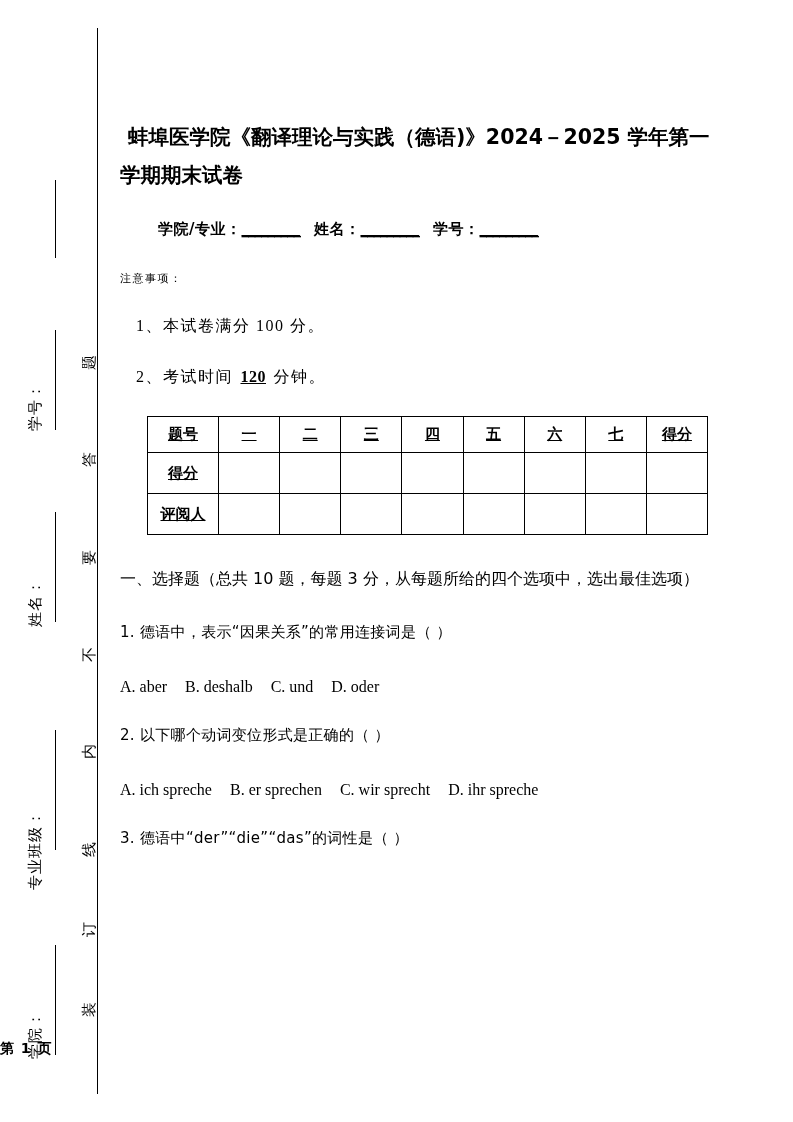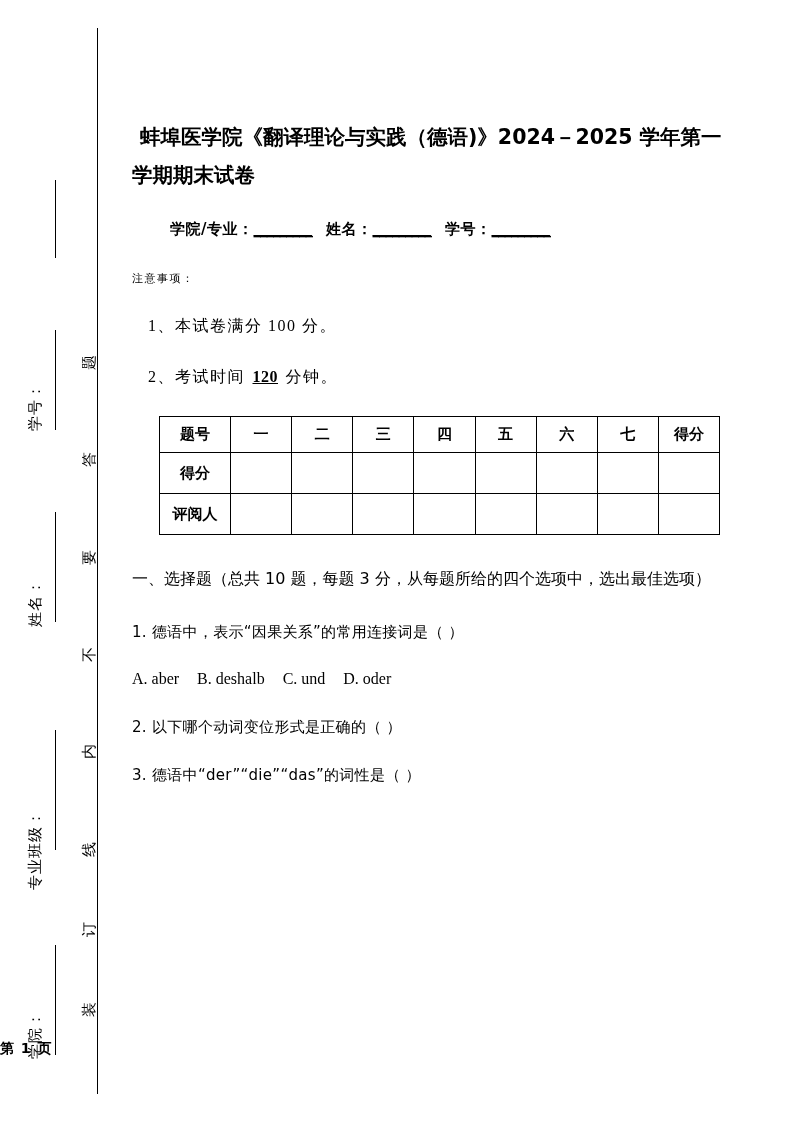--- a/index.html
+++ b/index.html
@@ -59,21 +59,21 @@
     font-size: 15px;
     transform-origin: 50% 50%;
     transform: rotate(-90deg);
     color: #000;
     font-family: "Liberation Serif", "DejaVu Serif", serif;
   }
 
   
   #page-body {
     position: absolute;
-    left: 132px;
+    left: 120px;
     top: 0;
     width: 610px;
     height: 1122px;
   }
 
   #exam-title {
     margin: 0;
     padding: 118px 0 0 0;
     width: 592px;
     font-family: "DejaVu Sans", "Liberation Sans", sans-serif;
@@ -116,20 +116,21 @@
     letter-spacing: 0.5px;
     font-weight: bold;
   }
 
   
   #score-table {
     margin: 28px 0 0 27px;
     border-collapse: collapse;
     table-layout: fixed;
     width: 561px;
+    text-decoration: underline;
   }
   #score-table td {
     border: 1.4px solid #000;
     text-align: center;
     vertical-align: middle;
     font-family: "DejaVu Sans", "Liberation Sans", sans-serif;
     font-weight: bold;
     font-size: 15px;
     height: 35px;
     padding: 0;
@@ -148,21 +149,21 @@
     text-justify: inter-ideograph;
   }
   .q-stem {
     margin: 24px 0 0 0;
     font-family: "DejaVu Sans", "Liberation Sans", sans-serif;
     font-size: 15px;
     line-height: 24px;
     letter-spacing: 0.3px;
   }
   .q-options {
-    margin: 23px 0 0 0;
+    margin: 31px 0 0 0;
     font-family: "Liberation Serif", "DejaVu Serif", serif;
     font-size: 16px;
     line-height: 24px;
   }
   .q-options.cjk {
     font-family: "DejaVu Sans", "Liberation Sans", sans-serif;
     font-size: 15.5px;
   }
   .q-options .opt { margin-right: 18px; white-space: nowrap; }
 
@@ -258,18 +259,21 @@
   </table>
 
   <p class="section-heading">一、选择题（总共 10 题，每题 3 分，从每题所给的四个选项中，选出最佳选项）</p>
 
   <p class="q-stem">1. 德语中，表示“因果关系”的常用连接词是（  ）</p>
   <p class="q-options">
     <span class="opt">A. aber</span><span class="opt">B. deshalb</span><span class="opt">C. und</span><span class="opt">D. oder</span>
   </p>
 
   <p class="q-stem">2. 以下哪个动词变位形式是正确的（  ）</p>
+  <p class="q-options">
+    <span class="opt">A. ich spreche</span><span class="opt">B. er sprechen</span><span class="opt">C. wir sprecht</span><span class="opt">D. ihr spreche</span>
+  </p>
 
   <p class="q-stem">3. 德语中“der”“die”“das”的词性是（  ）</p>
 
 </div>
 
 <div id="page-footer">第 1 页</div>
 
 </body></html>

